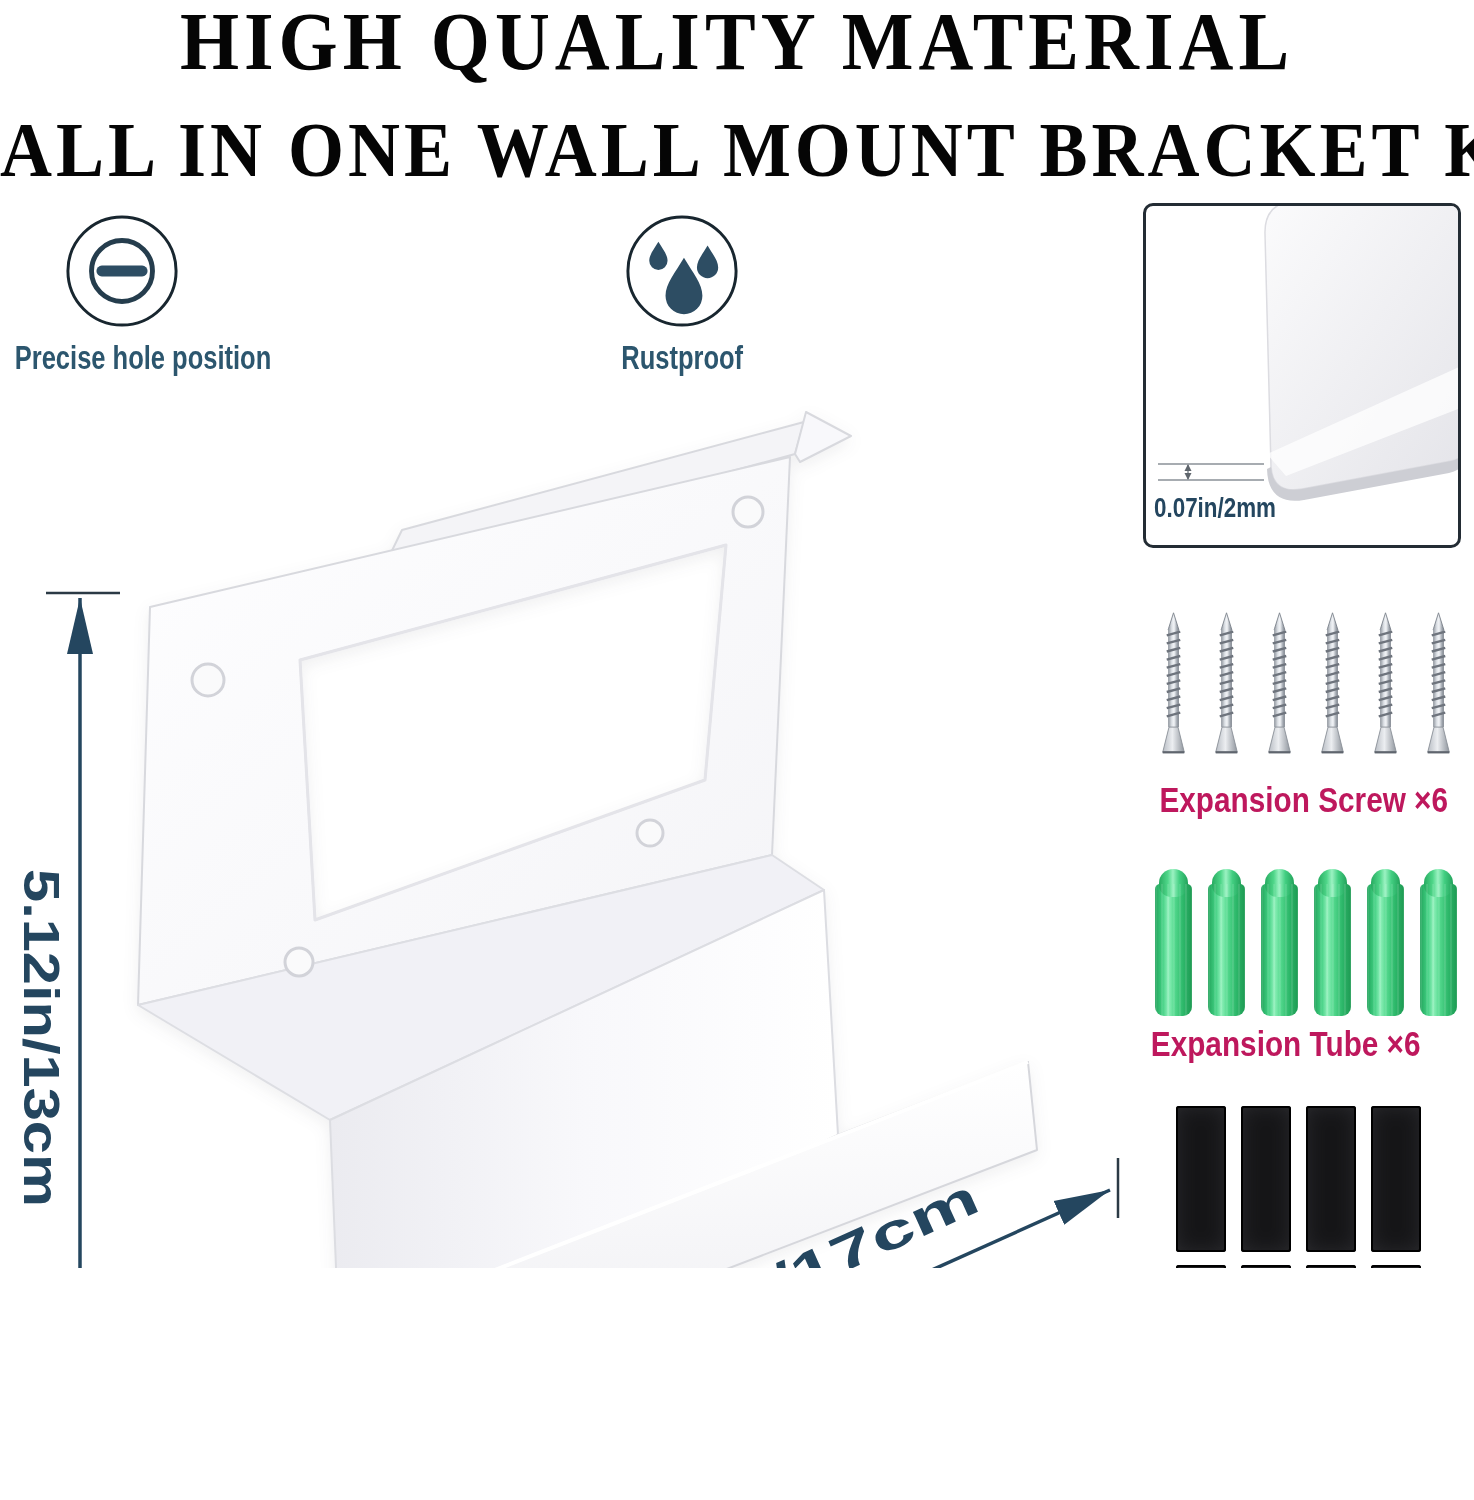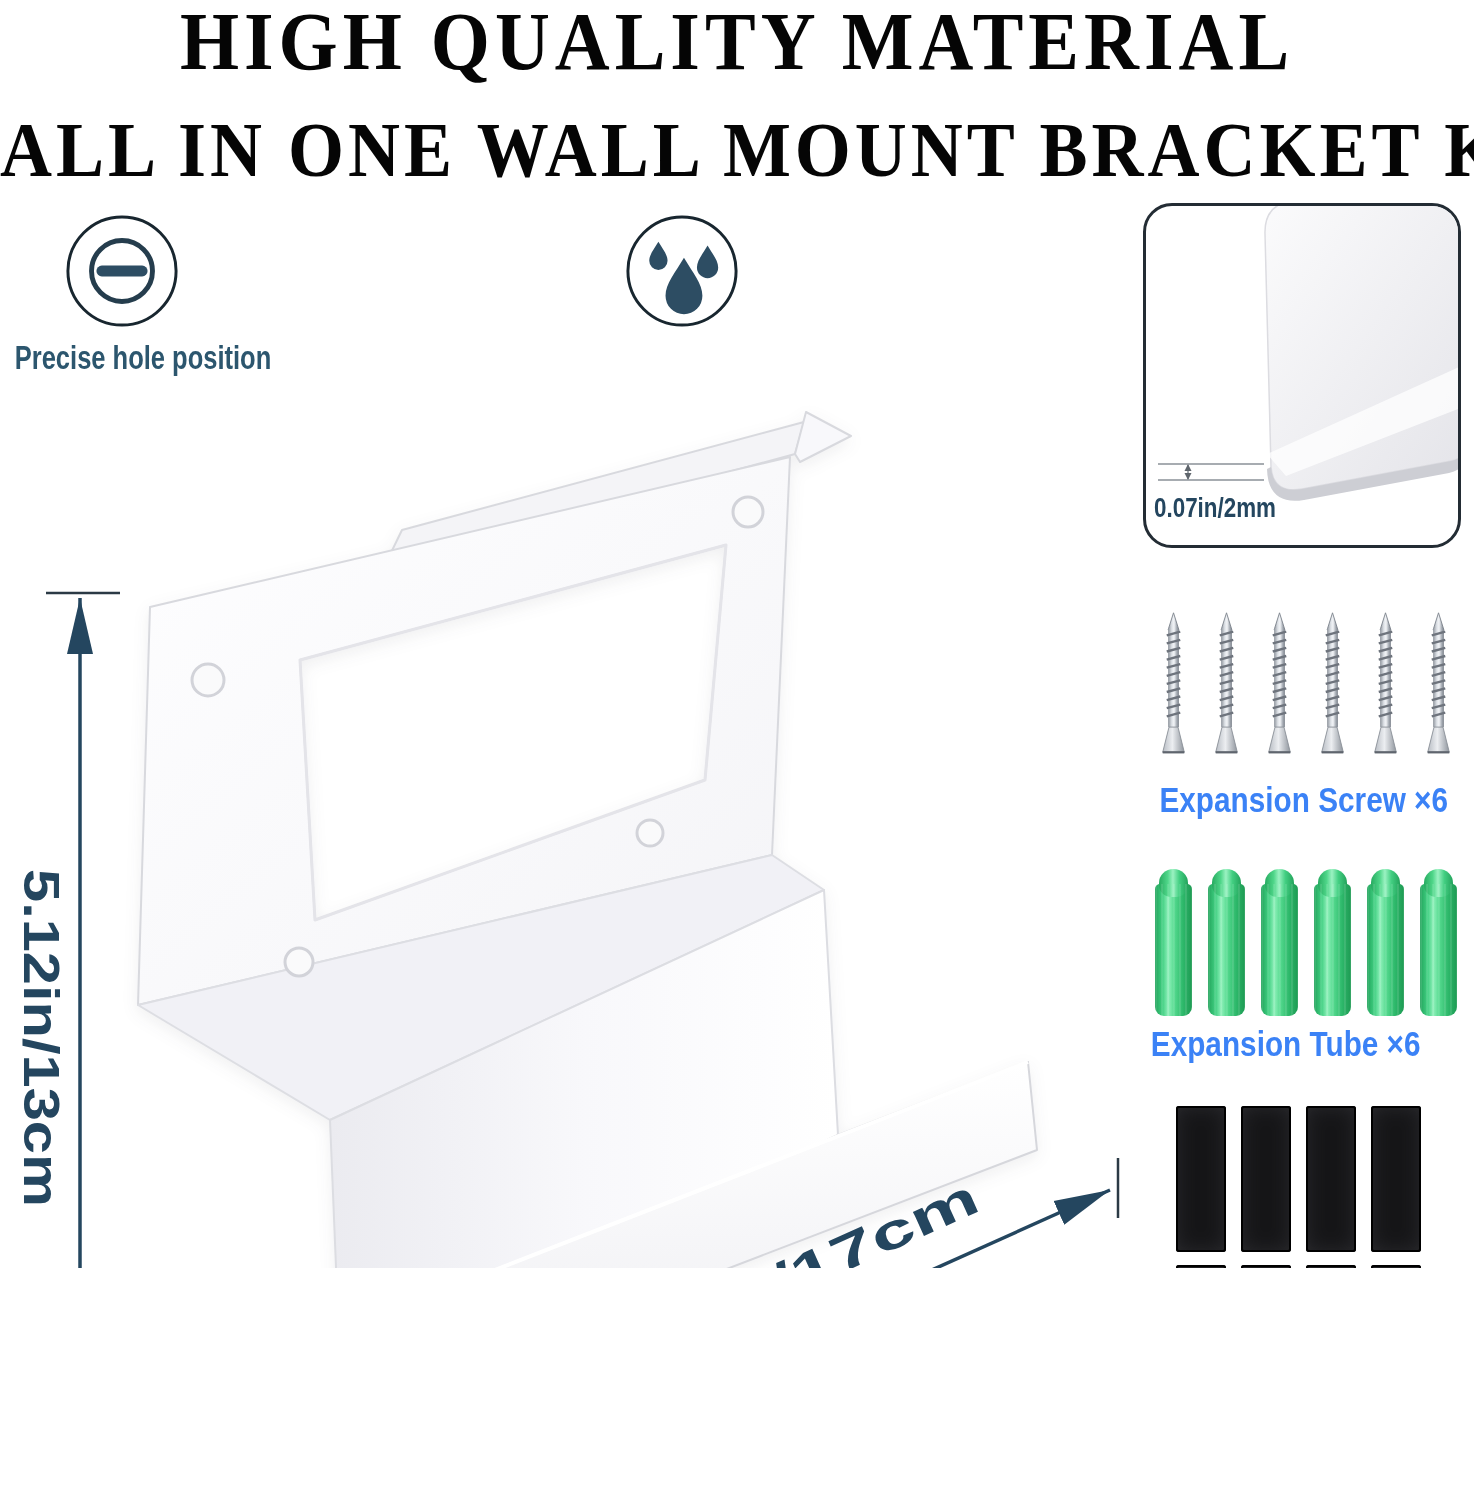--- a/index.html
+++ b/index.html
@@ -13,28 +13,28 @@
   .title .l2{position:absolute;left:0;top:104px;width:100%;margin:0;
       font-family:"Liberation Serif",serif;font-weight:700;font-size:72px;letter-spacing:4px;color:#050505;
       transform:scale(1,1.1);transform-origin:top center;white-space:nowrap;}
   
   .feature{position:absolute;top:212px;width:300px;text-align:center;}
   .feature .icon{display:inline-block;width:118px;height:118px;}
   .feature .flabel{margin-top:4px;font-weight:700;font-size:34px;color:#2c566e;white-space:nowrap;}
   .squeeze{display:inline-block;transform:scaleX(.75);transform-origin:center;white-space:nowrap;}
   
   .inset{position:absolute;left:1143px;top:203px;width:318px;height:345px;border:3px solid #232c34;
-         border-radius:29px;background:#fff;overflow:hidden;box-sizing:border-box;}
+         border-radius:10px;background:#fff;overflow:hidden;box-sizing:border-box;}
   .inset .tlabel{position:absolute;left:8px;top:286px;width:170px;font-weight:700;font-size:28px;color:#24465f;text-align:left;}
   .inset .tlabel .squeeze{transform-origin:left center;transform:scaleX(.8);}
   
   .bracket-svg{position:absolute;left:0;top:390px;}
   .dim-text{font-family:"Liberation Sans",sans-serif;font-weight:700;fill:#24465f;}
   
-  .kit-label{position:absolute;width:340px;text-align:center;font-weight:700;font-size:35px;color:#3b82f6;}
+  .kit-label{position:absolute;width:340px;text-align:center;font-weight:700;font-size:35px;color:#be185d;}
   .screw-row{position:absolute;left:1146px;top:606px;width:320px;height:160px;display:flex;gap:26px;justify-content:center;align-items:flex-end;}
   .tube-row{position:absolute;left:1146px;top:866px;width:320px;height:150px;display:flex;gap:16px;justify-content:center;align-items:flex-end;}
   .tube{position:relative;width:37px;height:132px;border-radius:5px 5px 9px 9px;
         background:linear-gradient(90deg,#22a35b 0%,#40cf81 20%,#8ff0ba 36%,#55da8f 52%,#2db86a 76%,#1e9a53 100%);}
   .tube::before{content:"";position:absolute;left:4px;top:-15px;width:29px;height:28px;
         border-radius:50% 50% 42% 42%;
         background:linear-gradient(90deg,#27ab60 0%,#4fd689 30%,#9bf2c2 48%,#43cf82 70%,#23a35b 100%);}
   .tube::after{content:"";position:absolute;inset:0;border-radius:inherit;
         background:repeating-linear-gradient(90deg,rgba(255,255,255,.10) 0 2px,rgba(0,0,0,0) 2px 6px);}
   .mat-grid{position:absolute;left:1176px;top:1106px;width:248px;display:grid;
@@ -108,20 +108,21 @@
     <span class="icon">
       <svg viewBox="-60 -60 120 120" width="118" height="118">
         <circle r="55" fill="none" stroke="#18262f" stroke-width="3"></circle>
         <g fill="#2d4d63">
           <path transform="translate(2,14) scale(1.25)" d="M0,-22 C7,-10 15,-1 15,9 A15,15 0 1,1 -15,9 C-15,-1 -7,-10 0,-22 Z"></path>
           <path transform="translate(-24,-16) scale(0.62)" d="M0,-22 C7,-10 15,-1 15,9 A15,15 0 1,1 -15,9 C-15,-1 -7,-10 0,-22 Z"></path>
           <path transform="translate(26,-10) scale(0.72)" d="M0,-22 C7,-10 15,-1 15,9 A15,15 0 1,1 -15,9 C-15,-1 -7,-10 0,-22 Z"></path>
         </g>
       </svg>
     </span>
+    <div class="flabel"><span class="squeeze">Rustproof</span></div>
   </div>
 
 
   <div class="inset">
     <svg viewBox="0 0 313 340" width="313" height="340">
       <path d="M150,-6 L320,-6 L320,238 Q320,252 305,255 L156,283 Q127,288 125,261 L119,28 Q118,-3 150,-6 Z" fill="url(#mg)" stroke="#dcdce1" stroke-width="1.5"></path>
       <polygon points="121,248 320,158 320,200 140,270" fill="#ffffff" opacity="0.75"></polygon>
       <path d="M125,261 Q127,288 156,283 L305,255 Q320,252 320,238 L320,250 Q320,263 303,267 L158,294 Q122,300 121,263 Z" fill="#cdced4"></path>
       <g stroke="#8a9097" stroke-width="1.6">
         <line x1="12" y1="258" x2="118" y2="258"></line>

